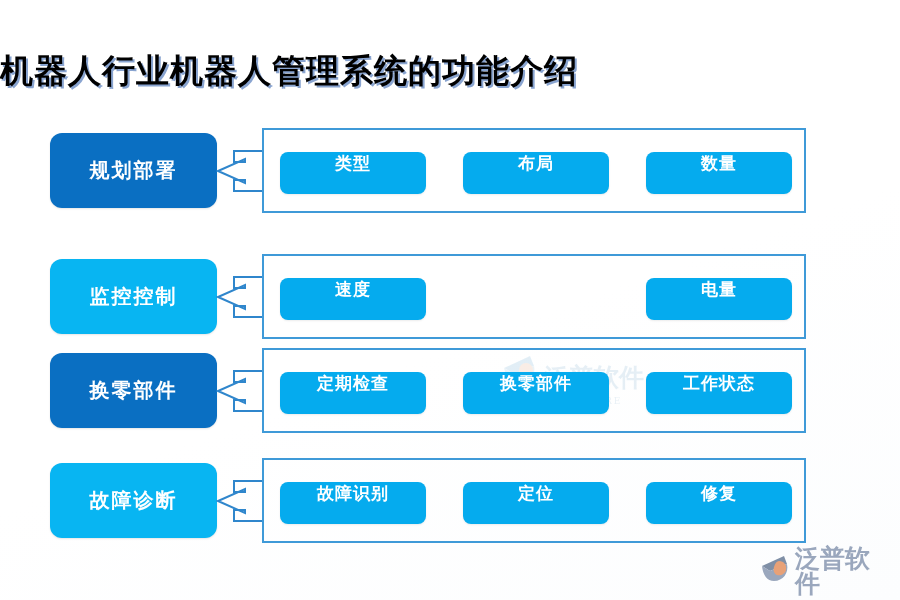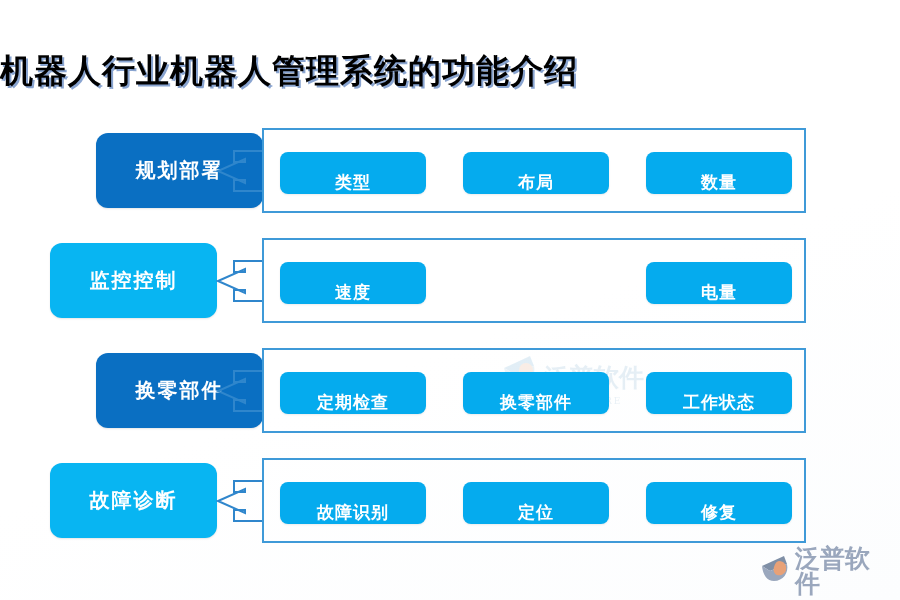--- a/index.html
+++ b/index.html
@@ -39,21 +39,21 @@
   }
 
   
   .row {
     position: absolute;
     left: 0;
     width: 900px;
     height: 95px;
   }
   .row-1 { top: 128px; }
-  .row-2 { top: 238px; }
+  .row-2 { top: 254px; }
   .row-3 { top: 348px; }
   .row-4 { top: 458px; }
 
   
   .cat-box {
     position: absolute;
     left: 50px;
     top: 5px;
     width: 167px;
     height: 75px;
@@ -61,21 +61,21 @@
     display: flex;
     align-items: center;
     justify-content: center;
     color: #ffffff;
     font-size: 20px;
     font-weight: bold;
     letter-spacing: 2px;
     font-family: "DejaVu Serif", "Liberation Serif", serif;
     box-shadow: 0 1px 2px rgba(0,0,0,0.10);
   }
-  .cat-dark  { background: #0a6fc2; margin-left: 46px; }
+  .cat-dark  { background: #0a6fc2; }
   .cat-light { background: #08b5f2; }
 
   
   .arrow {
     position: absolute;
     left: 216px;
     top: 22px;
     width: 48px;
     height: 42px;
   }
@@ -105,21 +105,21 @@
     box-sizing: border-box;
   }
 
   .pill {
     width: 146px;
     height: 42px;
     border-radius: 8px;
     background: #05abee;
     color: #ffffff;
     display: flex;
-    align-items: flex-end;
+    align-items: flex-start;
     justify-content: center;
     font-size: 17px;
     font-weight: bold;
     letter-spacing: 1px;
     font-family: "DejaVu Serif", "Liberation Serif", serif;
     box-shadow: 0 1px 2px rgba(0,0,0,0.08);
   }
 
   
   .watermark {

